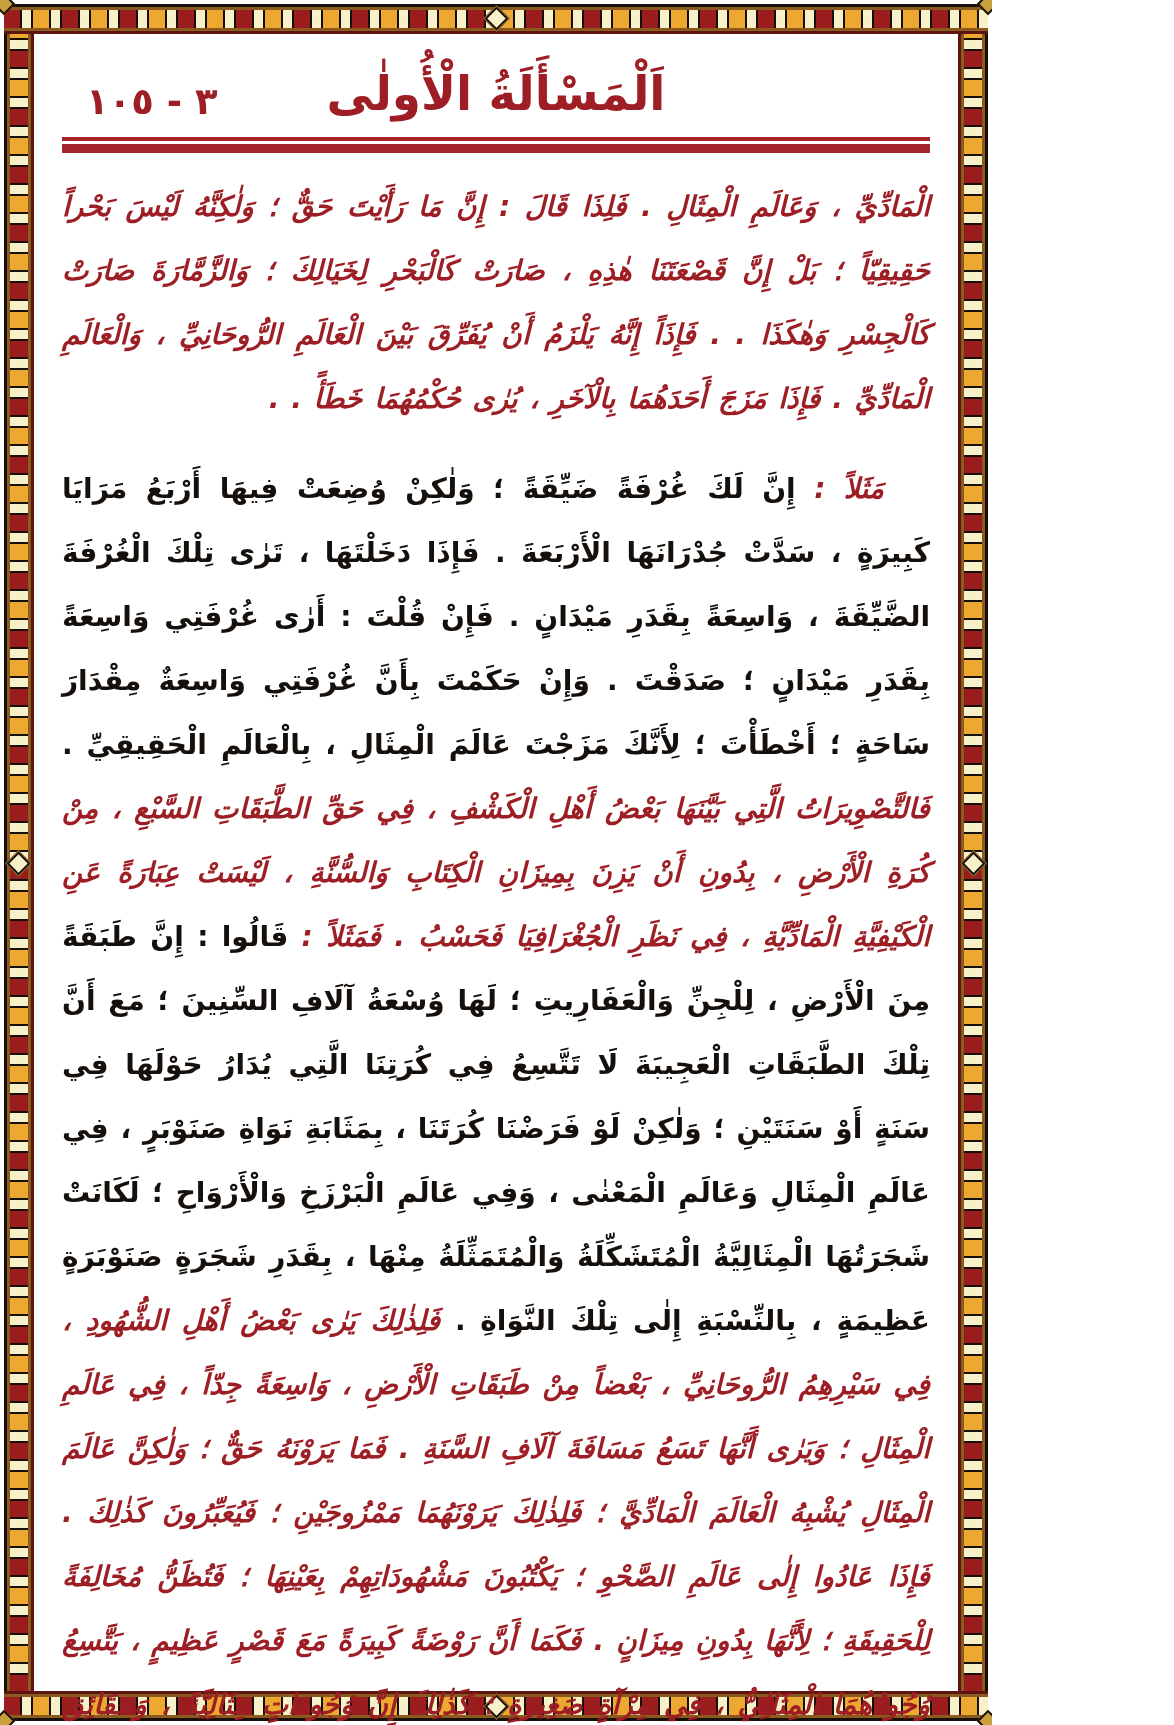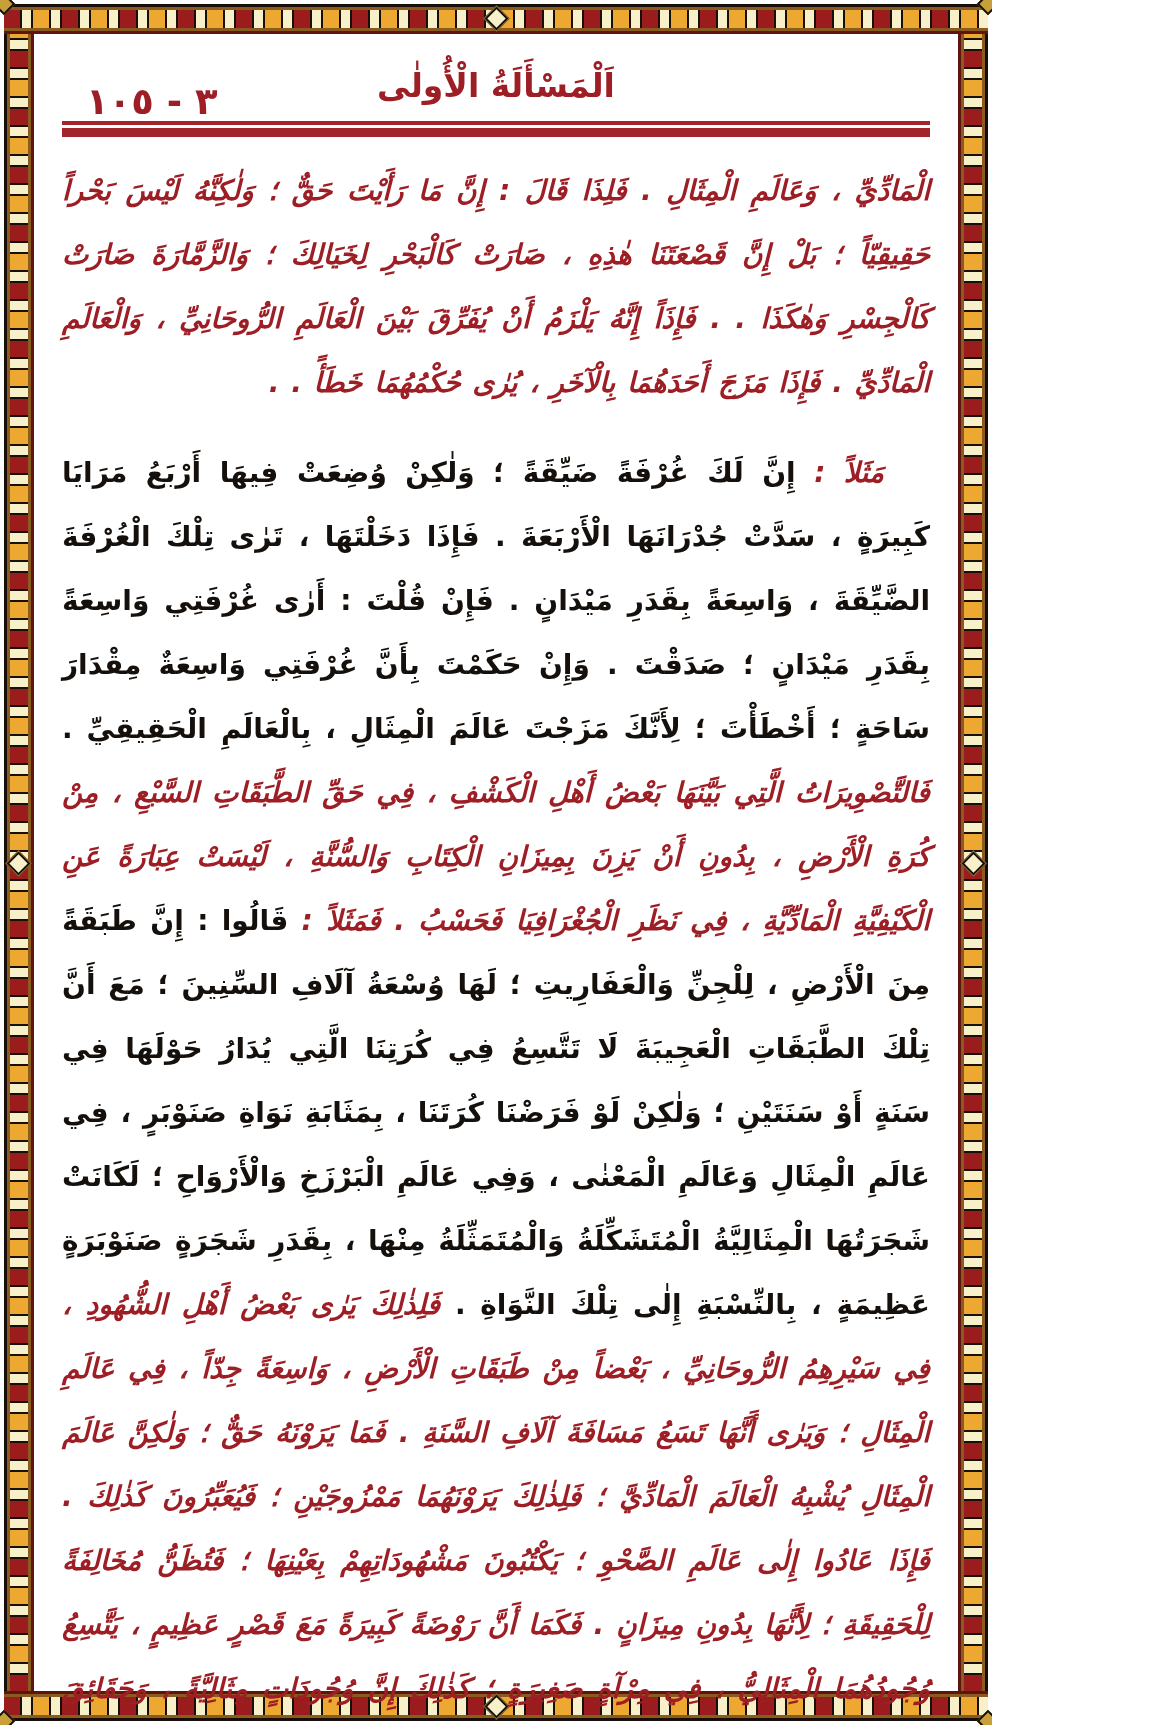--- a/index.html
+++ b/index.html
@@ -74,21 +74,21 @@
   .page-number{
     position:absolute;left:24px;top:36px;
     direction:rtl;
     color:var(--text-red);
     font-size:37px;font-weight:bold;letter-spacing:4px;
   }
   .doc-title{
     margin:0;padding-top:22px;
     text-align:center;
     color:var(--text-red);
-    font-size:33px;font-weight:bold;
+    font-size:47px;font-weight:bold;
   }
   .double-rule{margin-top:16px;}
   .double-rule .thin{height:4px;background:var(--rule-red);}
   .double-rule .thick{height:9px;background:var(--rule-red);margin-top:3px;}
 
   .body-text{
     direction:rtl;
     margin-top:22px;
     text-align:justify;
     font-size:28px;font-weight:bold;

